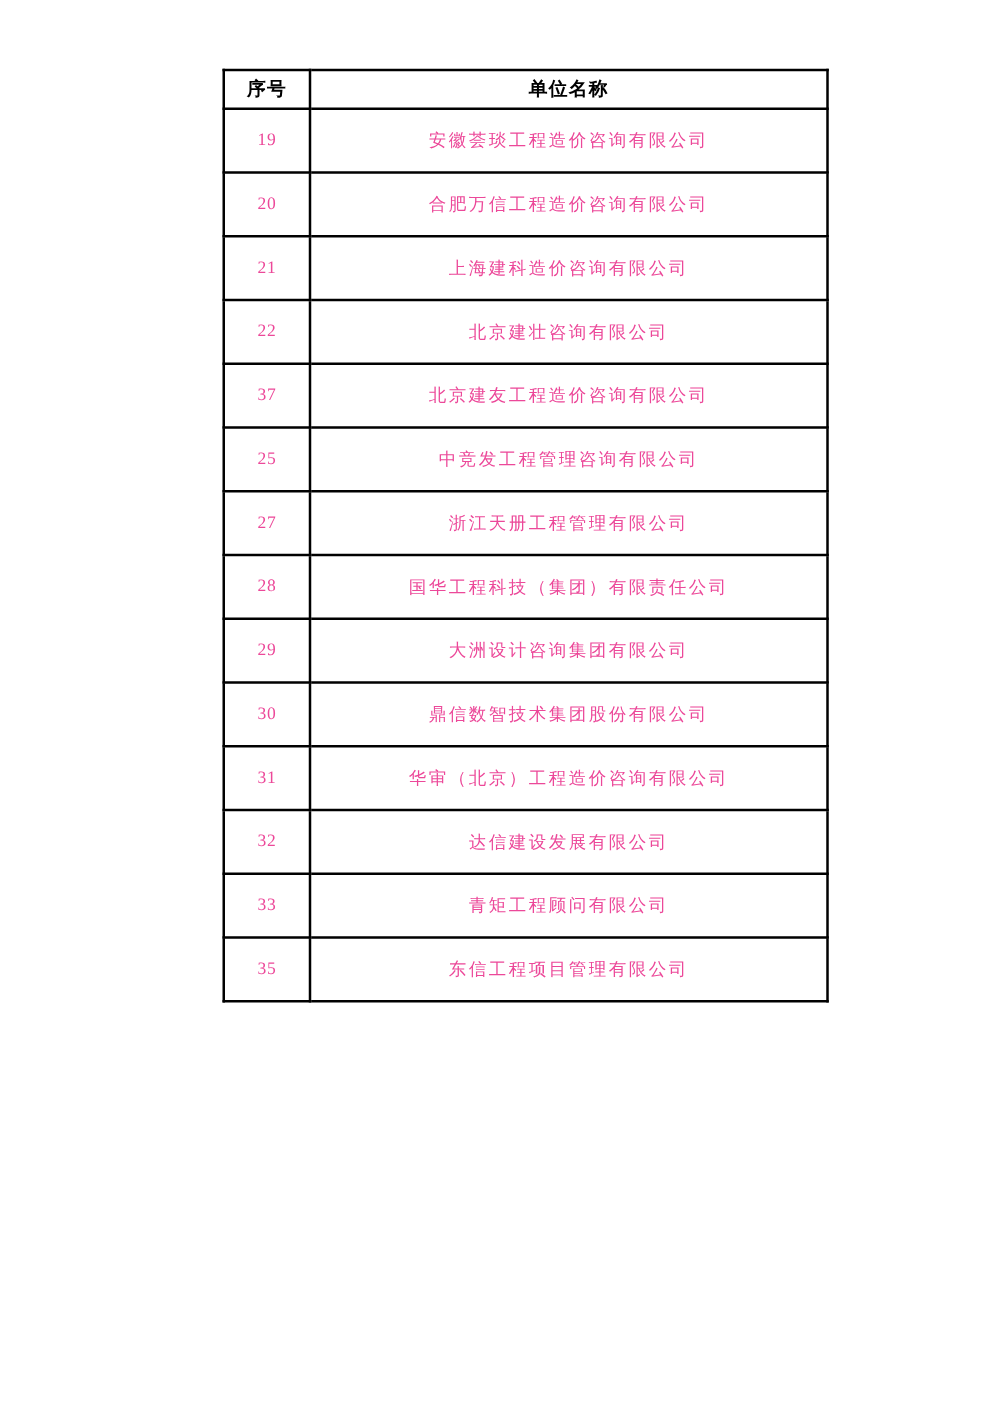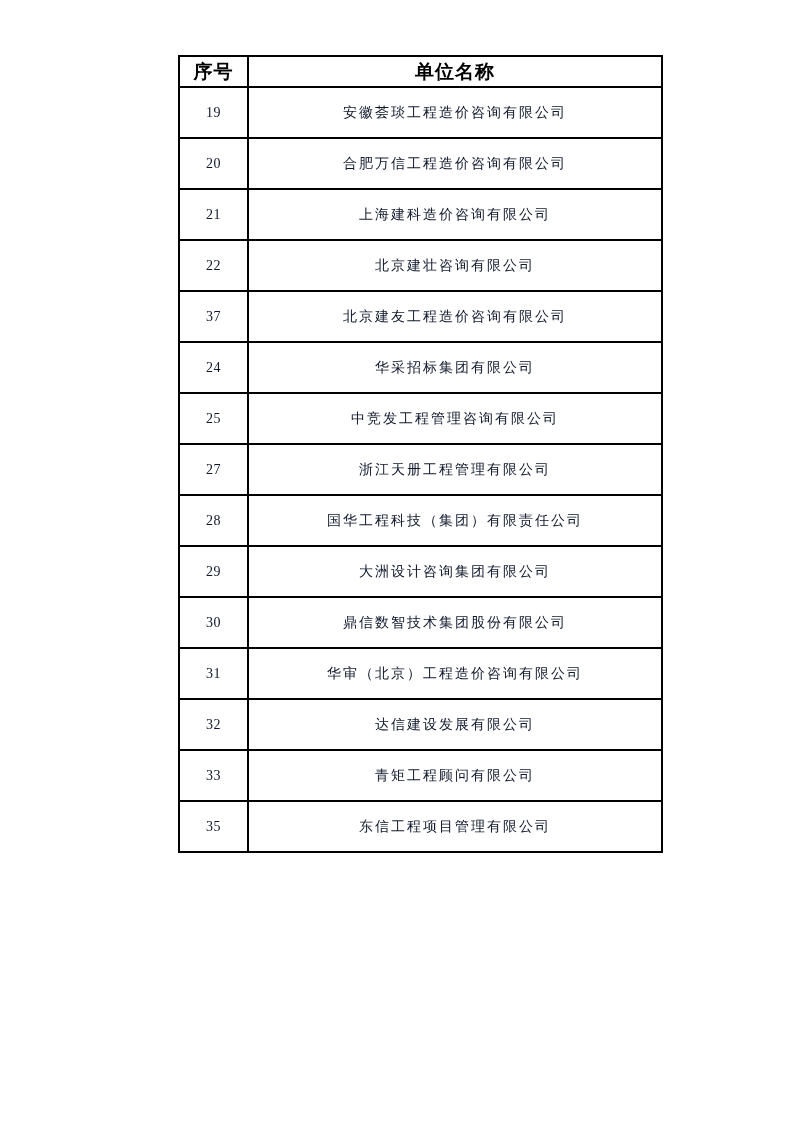--- a/index.html
+++ b/index.html
@@ -24,27 +24,27 @@
     border-collapse: collapse;
     table-layout: fixed;
   }
   col.col-index { width: 69px; }
   col.col-name  { width: 414px; }
   .units-table th,
   .units-table td {
     border: 2px solid #000000;
     text-align: center;
     vertical-align: middle;
-    color: #0f172a;
+    color: #ec4899;
     overflow: hidden;
     white-space: nowrap;
   }
   .units-table th {
     height: 31px;
-    font-size: 19px;
+    font-size: 15px;
     font-weight: bold;
     letter-spacing: 1px;
     color: #000000;
   }
   .units-table td {
     height: 51px;
     font-size: 14px;
     font-weight: normal;
     letter-spacing: 2px;
   }
@@ -82,24 +82,20 @@
         </tr>
         <tr>
           <td class="index-cell">22</td>
           <td class="name-cell">北京建壮咨询有限公司</td>
         </tr>
         <tr>
           <td class="index-cell">37</td>
           <td class="name-cell">北京建友工程造价咨询有限公司</td>
         </tr>
         <tr>
-          <td class="index-cell">24</td>
-          <td class="name-cell">华采招标集团有限公司</td>
-        </tr>
-        <tr>
           <td class="index-cell">25</td>
           <td class="name-cell">中竞发工程管理咨询有限公司</td>
         </tr>
         <tr>
           <td class="index-cell">27</td>
           <td class="name-cell">浙江天册工程管理有限公司</td>
         </tr>
         <tr>
           <td class="index-cell">28</td>
           <td class="name-cell">国华工程科技（集团）有限责任公司</td>

